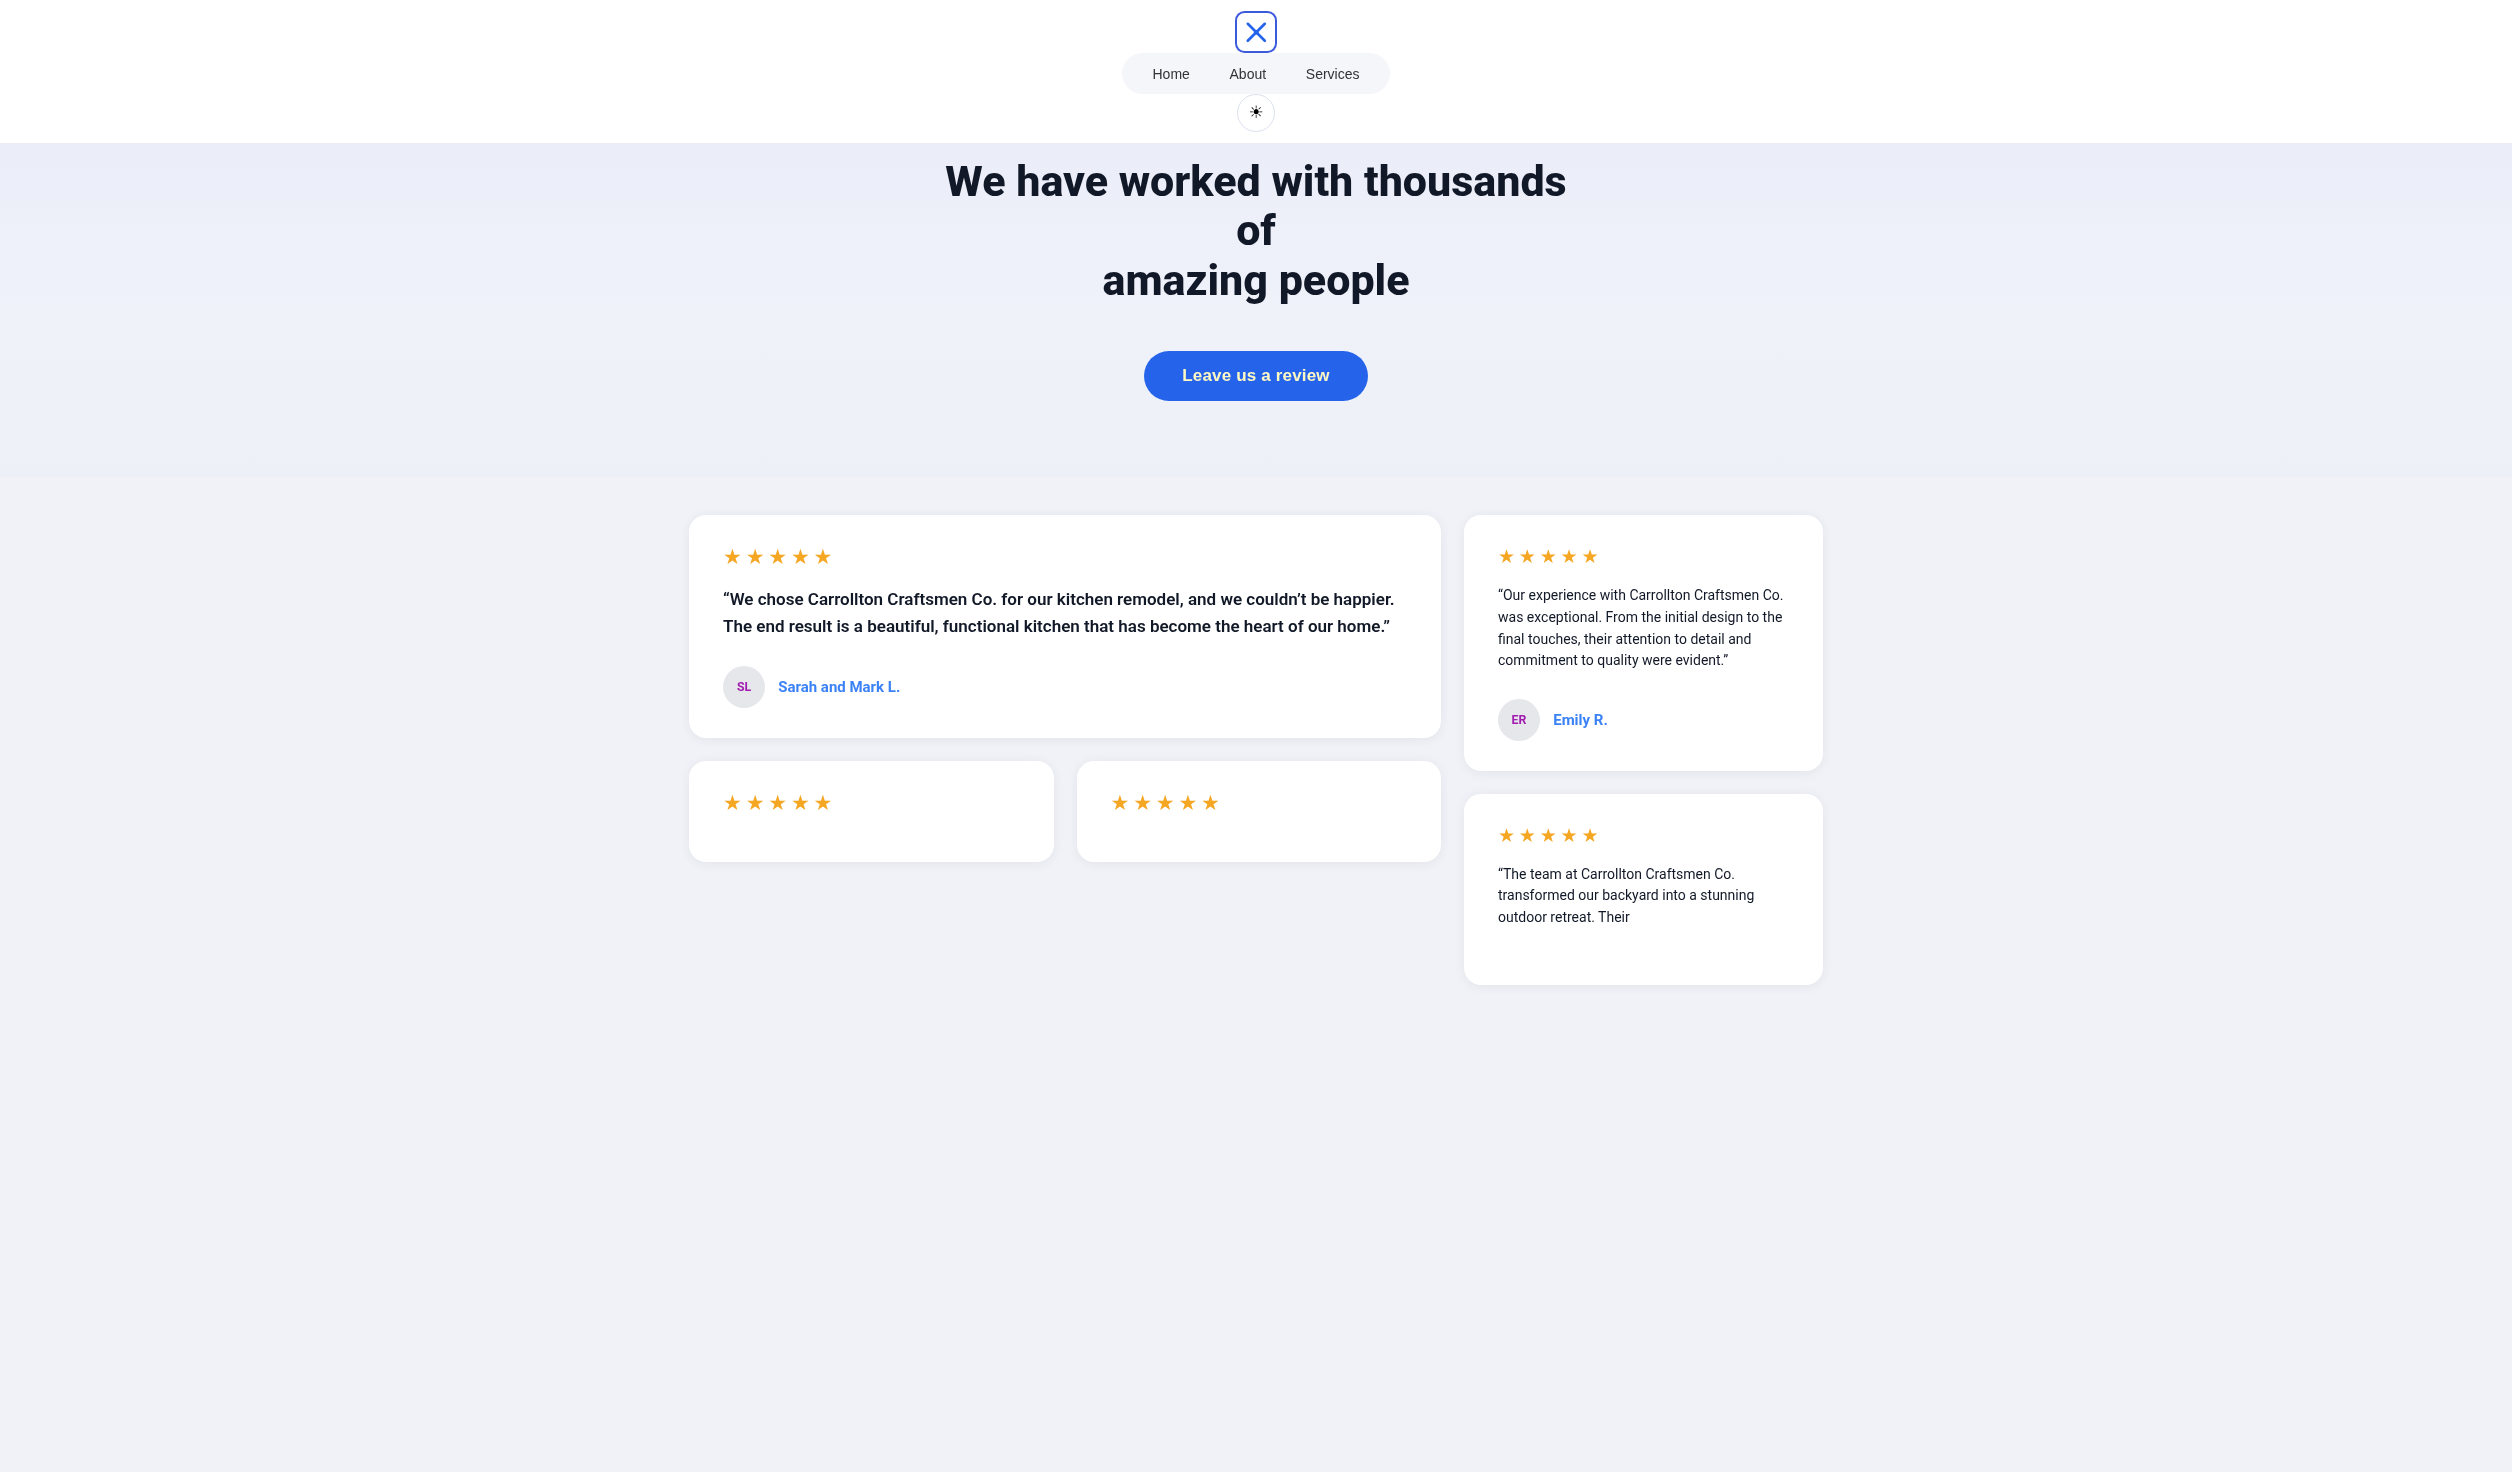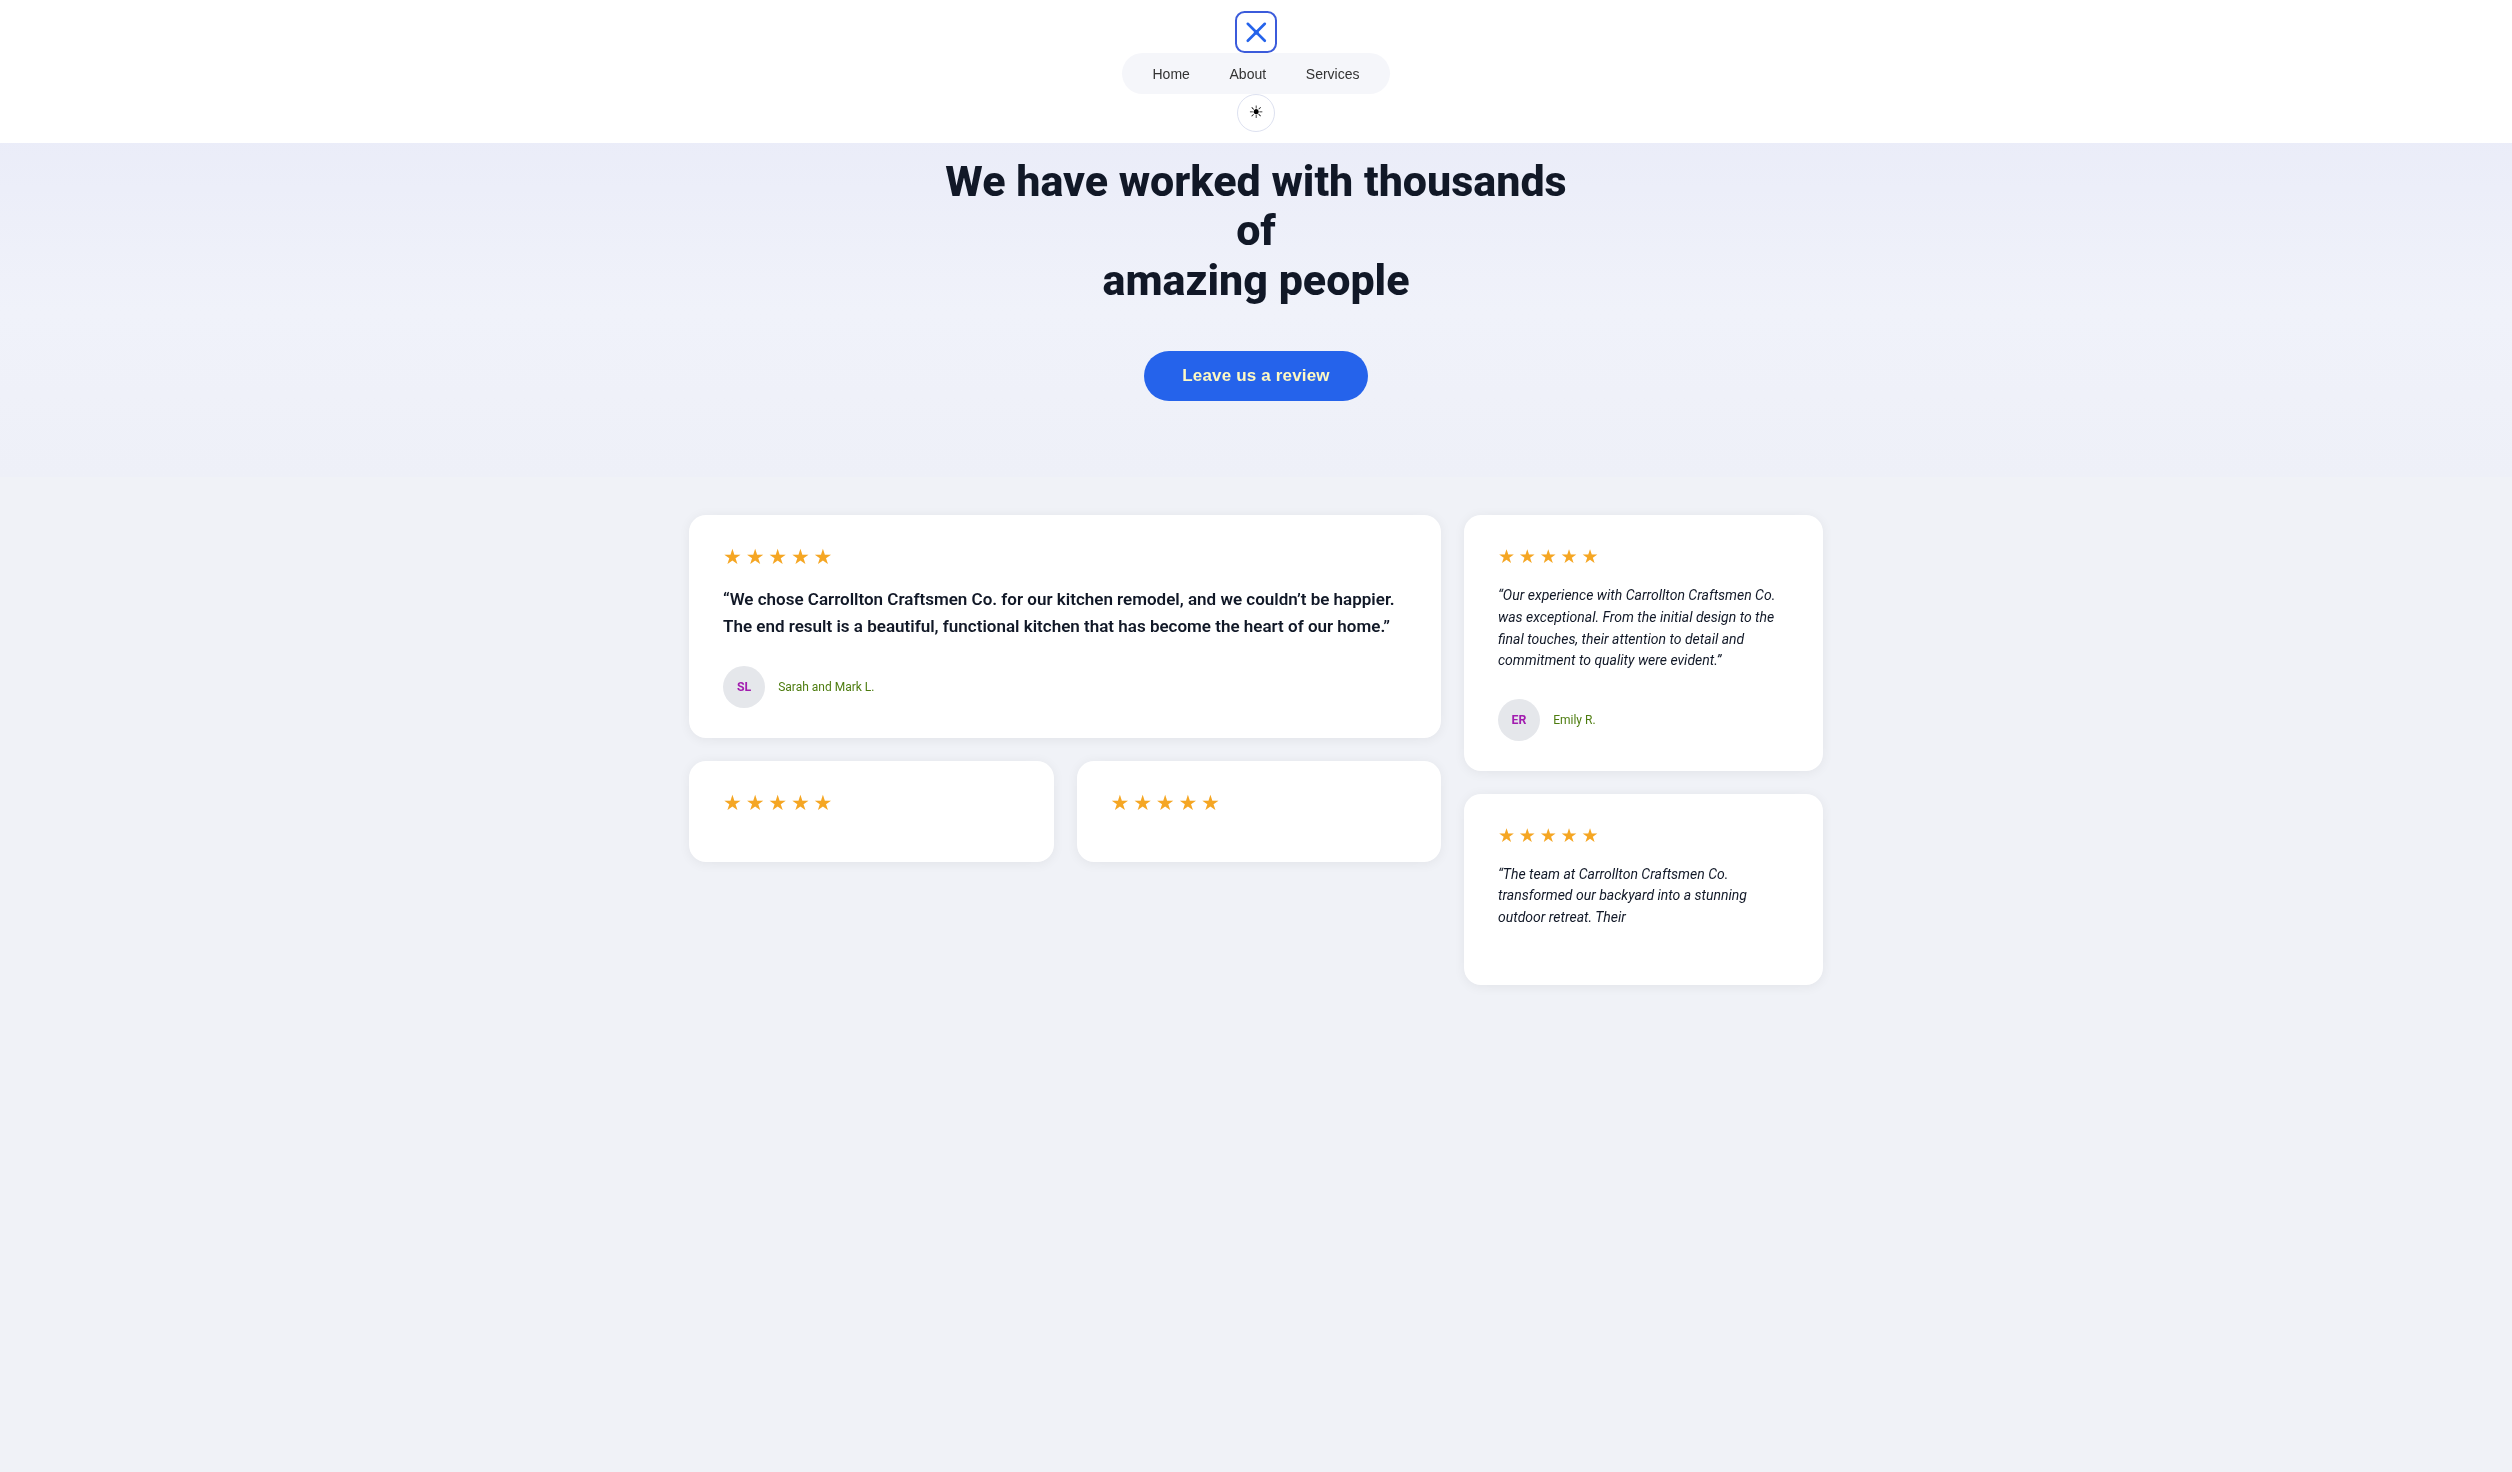--- a/index.html
+++ b/index.html
@@ -165,30 +165,29 @@
       background: #e5e7eb;
       display: flex;
       align-items: center;
       justify-content: center;
       font-size: 12.3px;
       font-weight: 700;
       color: #a21caf;
       flex-shrink: 0;
     }
     .reviewer-name {
-      font-size: 12px;
-      font-weight: 400;
-      color: #4d7c0f;
+      font-size: 15px;
+      font-weight: 700;
+      color: #3b82f6;
     }
 
     
     .review-card.small .review-text {
       font-size: 14px;
       font-weight: 400;
-      font-style: italic;
     }
     .review-card.small .star {
       font-size: 19px;
     }
 
     
     .bottom-row {
       display: grid;
       grid-template-columns: 1fr 1fr;
       gap: 23px;

